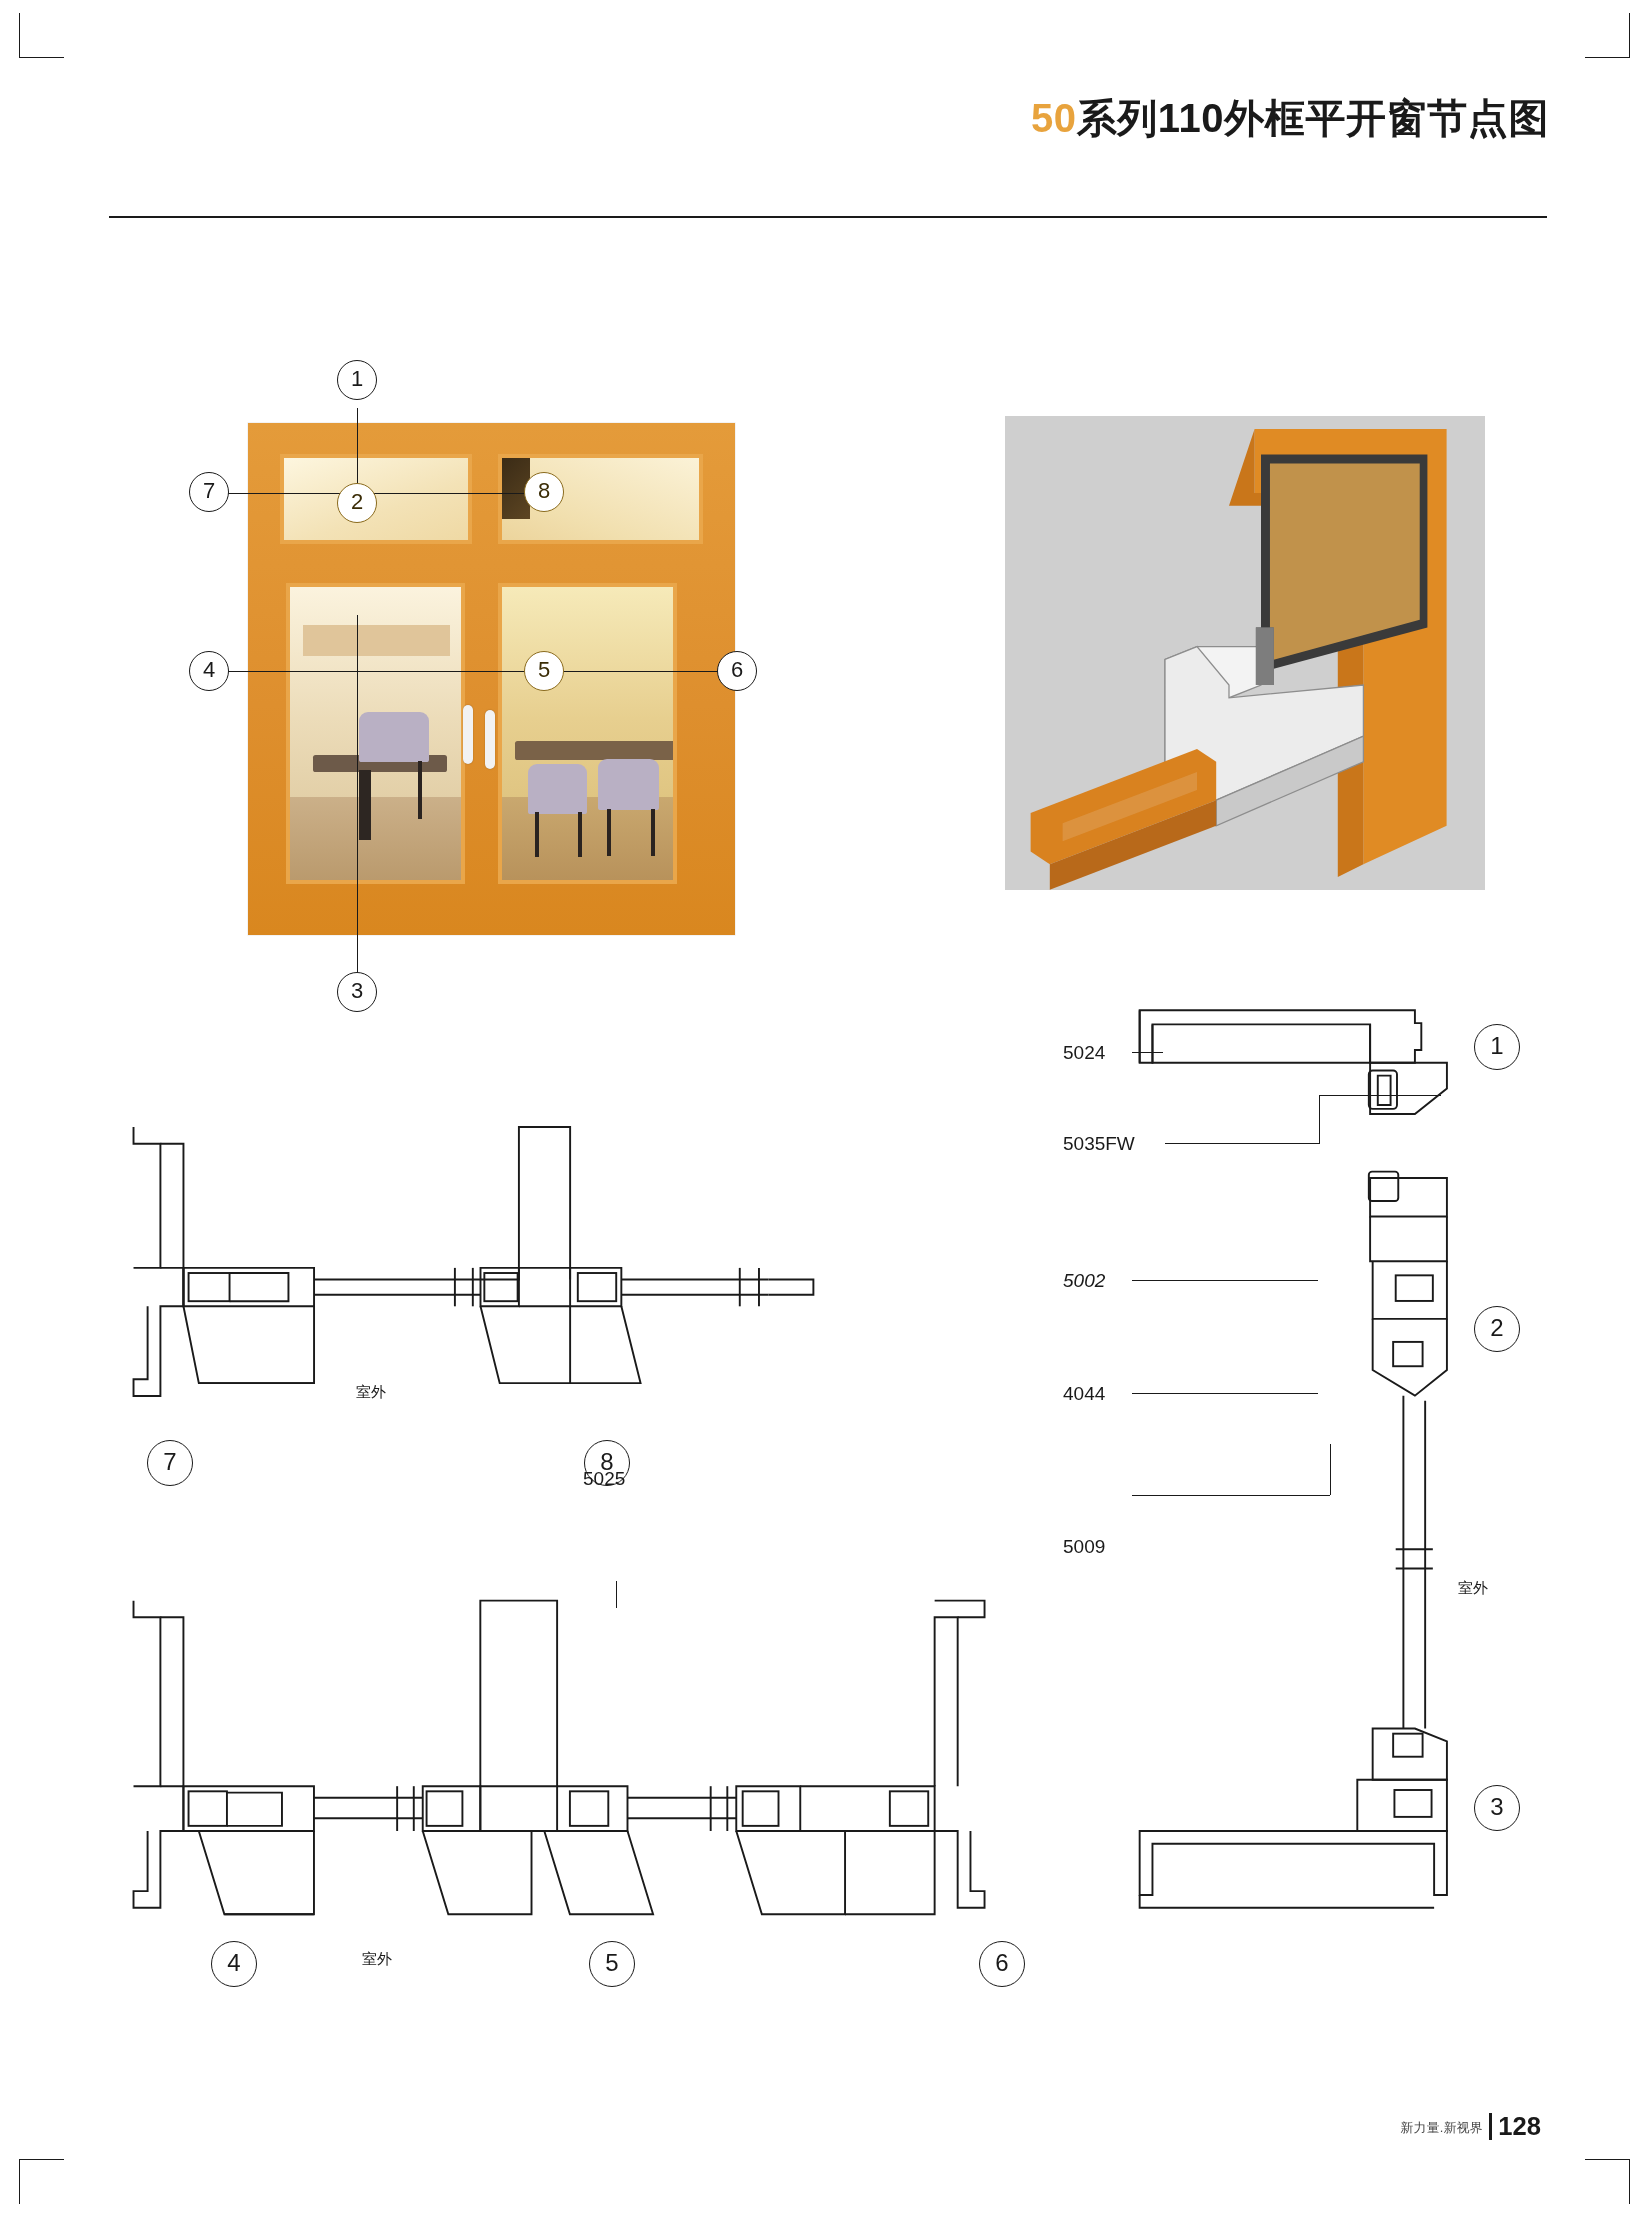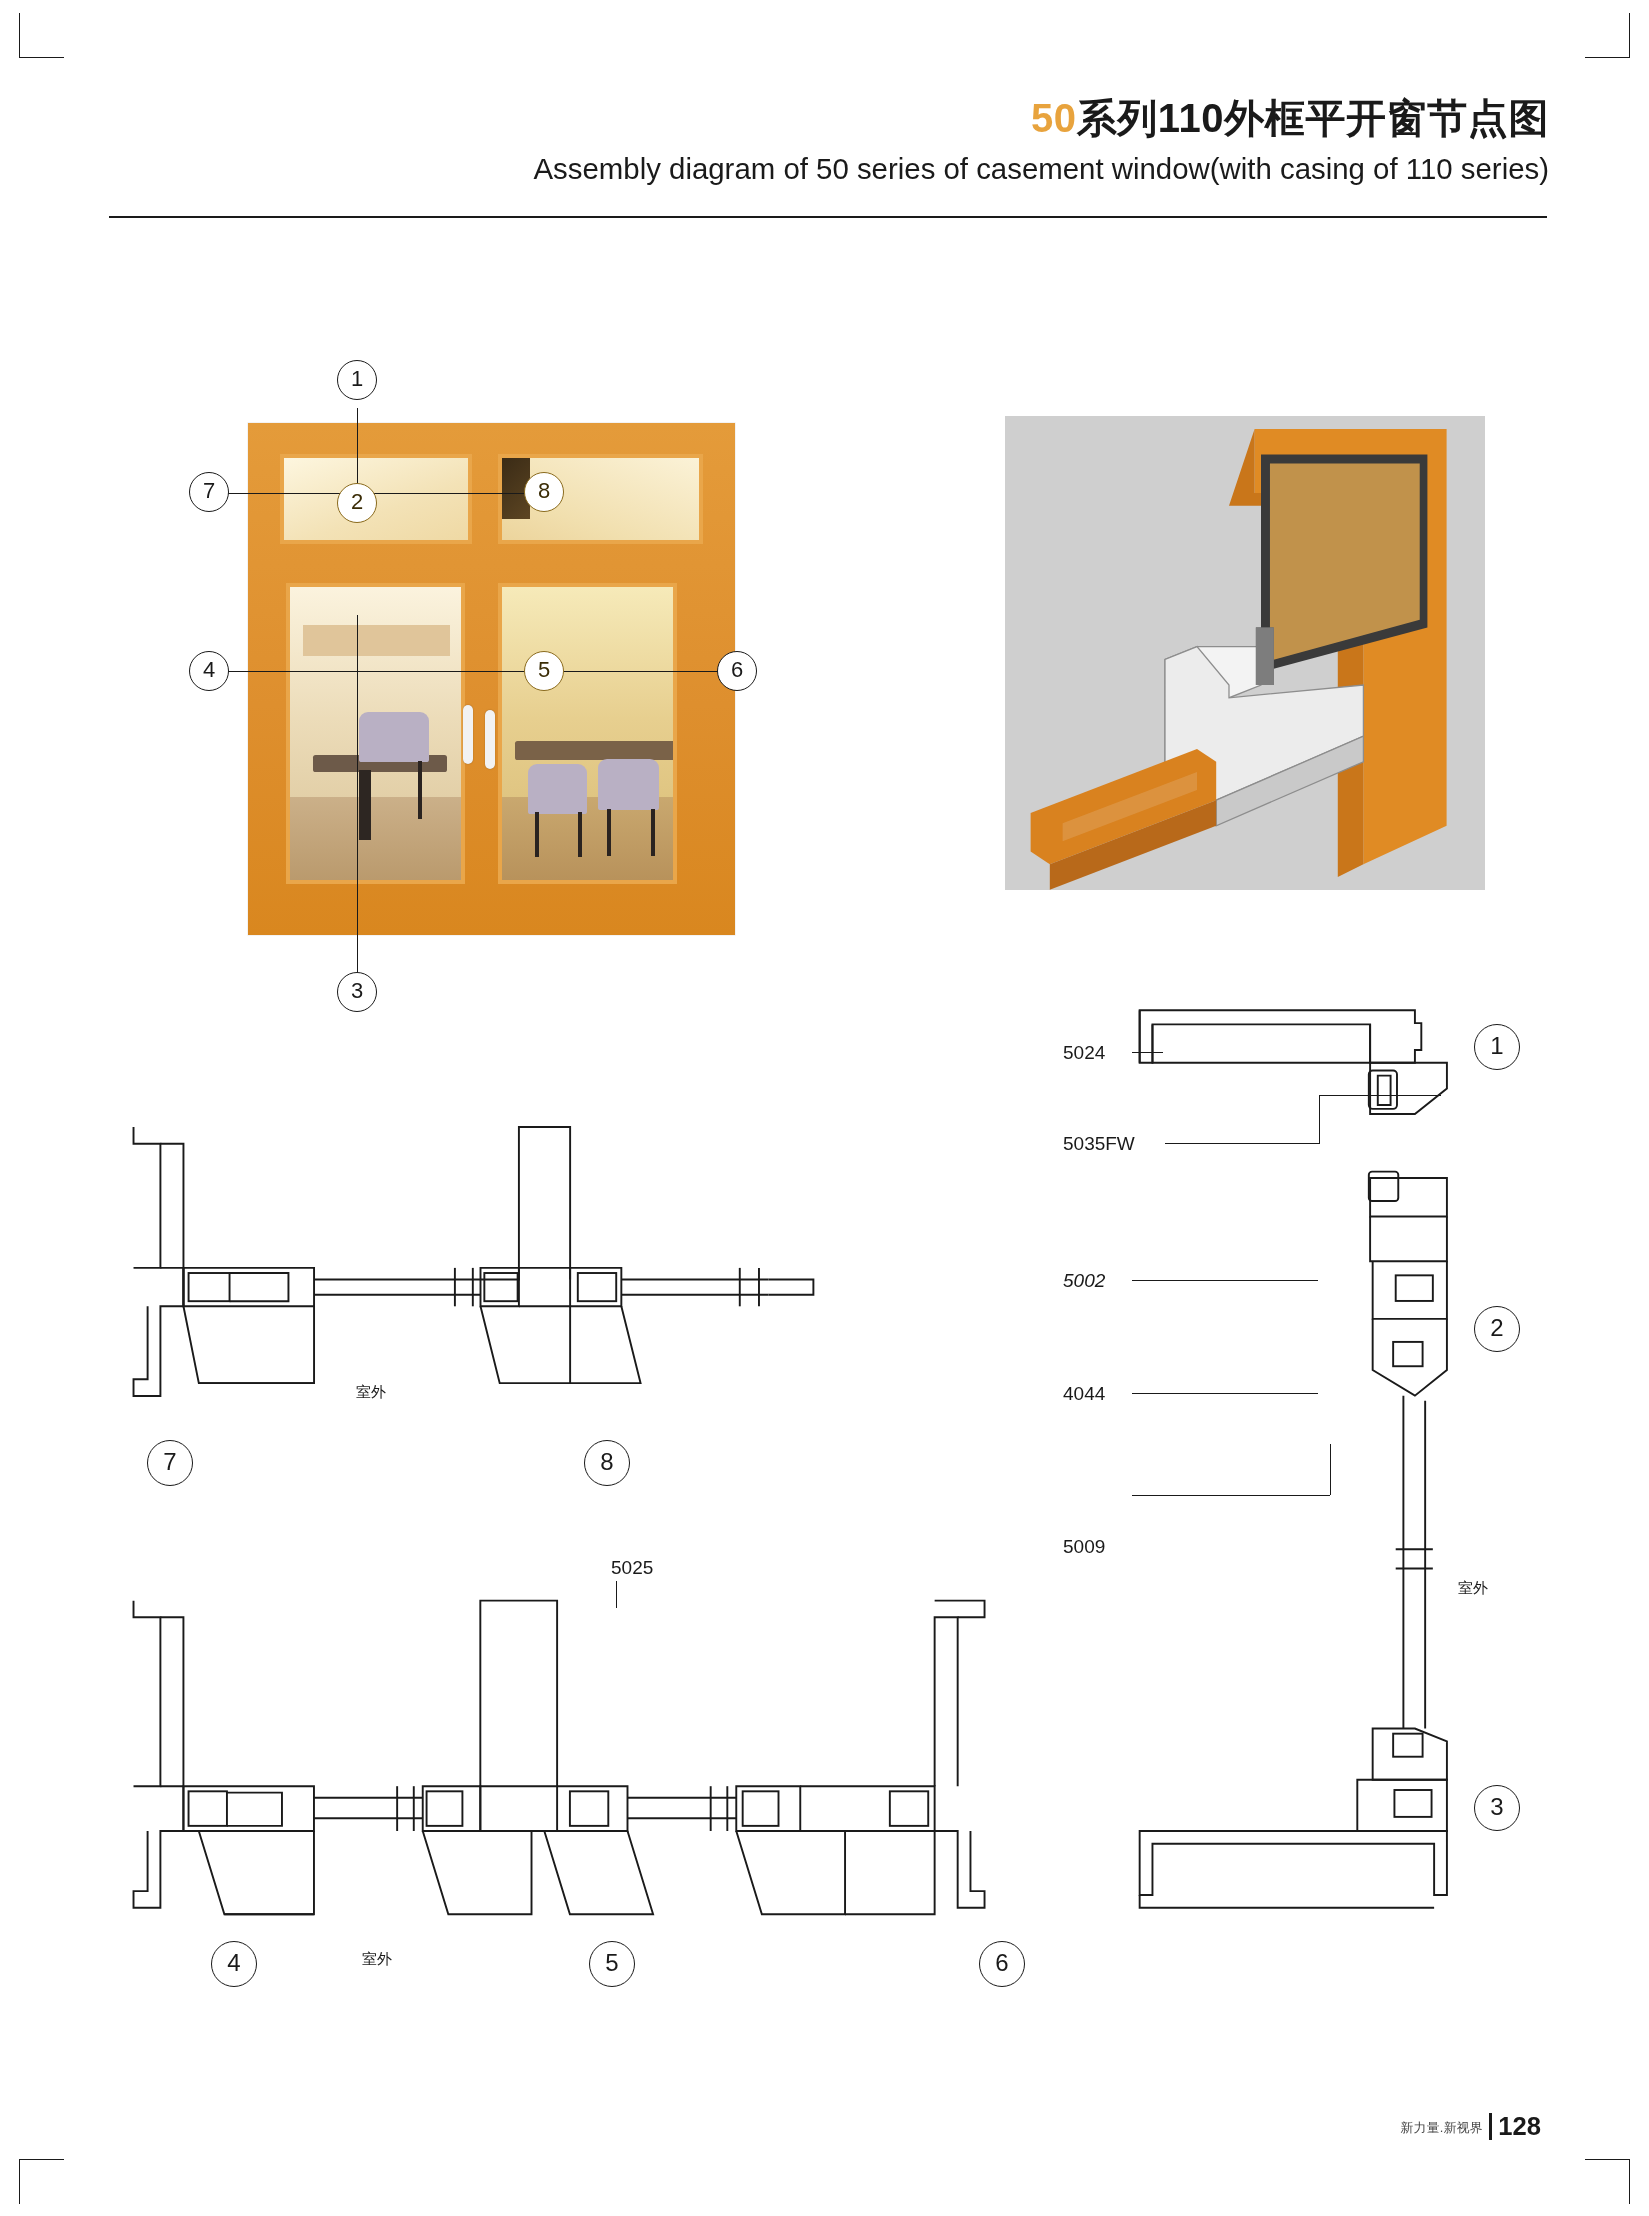--- a/index.html
+++ b/index.html
@@ -222,21 +222,20 @@
     <span style="left:0;top:0;width:45px;height:1.3px;"></span>
     <span style="left:0;top:0;width:1.3px;height:45px;"></span>
   </div>
   <div class="crop" style="left:1585px;top:2159px;width:45px;height:45px;">
     <span style="right:0;top:0;width:45px;height:1.3px;"></span>
     <span style="right:0;top:0;width:1.3px;height:45px;"></span>
   </div>
 
   <div class="header">
     <div class="title-cn"><span class="num">50</span><span>系列110外框平开窗节点图</span></div>
-    <div class="title-en">Assembly diagram of 50 series of casement window(with casing of 110 series)</div>
   </div>
   <div class="header-rule"></div>
 
   <div class="photo-window">
     <div class="pane pane-tl">
       <div class="sky"></div>
     </div>
     <div class="pane pane-tr">
       <div class="sky"></div>
       <div class="dark-corner"></div>
@@ -444,21 +443,21 @@
 
       <path d="M1060,330 L1270,330 L1270,400 L1060,400"></path>
       <rect x="1200" y="338" width="60" height="54"></rect>
       <path d="M1270,330 L1270,66 L1306,66 L1306,330"></path>
       <path d="M1306,66 L1348,66 L1348,40 L1270,40"></path>
       <path d="M1270,400 L1306,400 L1306,520 L1348,520 L1348,494 L1326,494 L1326,400"></path>
       <path d="M1130,530 L1270,530 L1270,400"></path>
     </g>
   </svg>
 
-  <div class="label" style="left:583px;top:1557px;margin-left:28px;">5025</div>
+  <div class="label" style="left:583px;top:1468px;">5025</div>
   <div class="leader v" style="left:616px;top:1581px;height:27px;"></div>
 
   <div class="label cn" style="left:362px;top:1950px;">室外</div>
   <div class="bubble lg" style="left:211px;top:1941px;">4</div>
   <div class="bubble lg" style="left:589px;top:1941px;">5</div>
   <div class="bubble lg" style="left:979px;top:1941px;">6</div>
 
   <div class="footer">
     <div class="footer-cn">新力量.新视界</div>
     <div class="footer-bar"></div>

